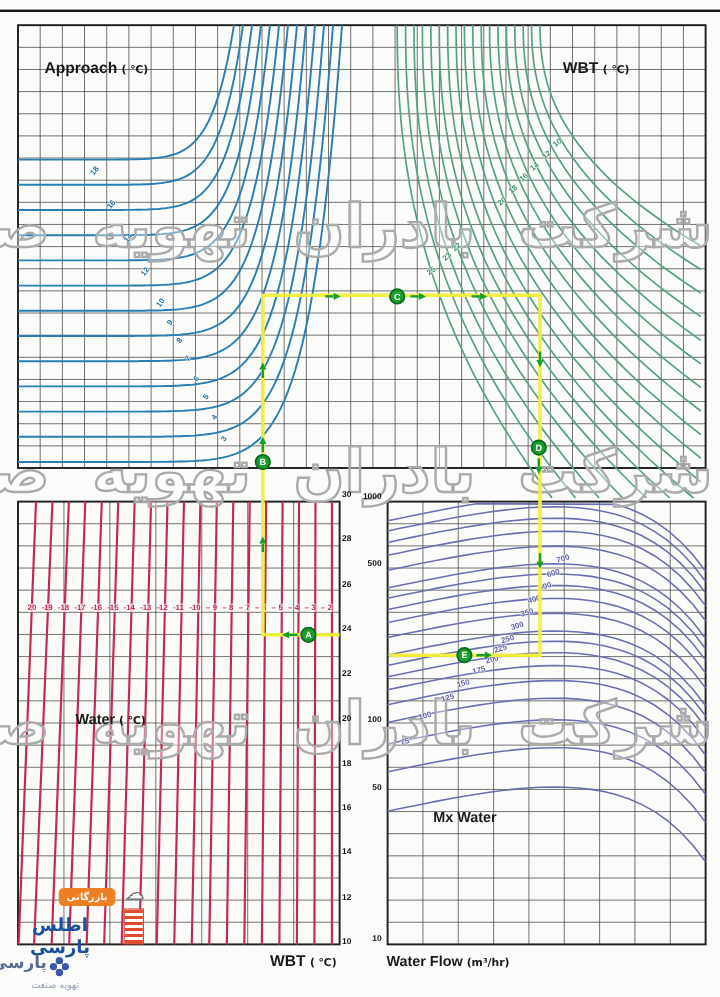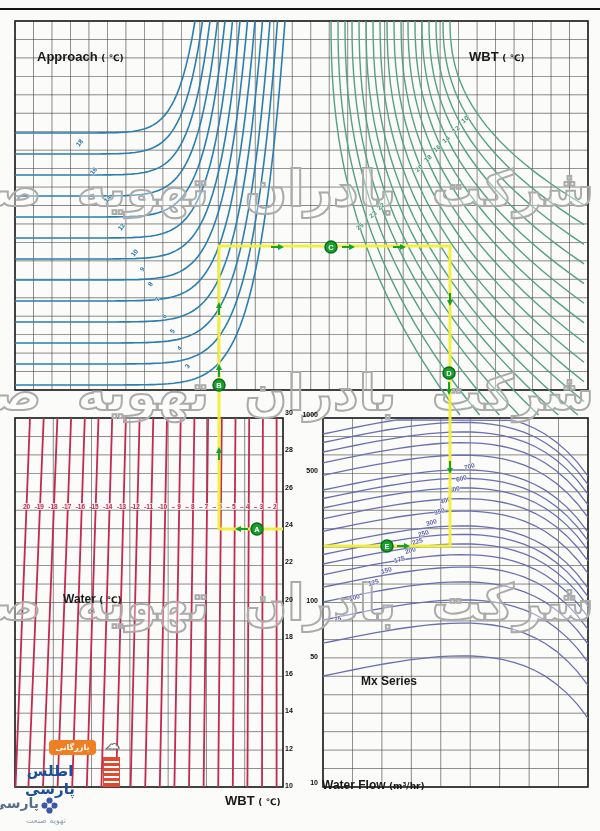--- a/index.html
+++ b/index.html
@@ -402,26 +402,26 @@
     <span class="unit">( ℃)</span>
   </div>
   <div class="abs title" style="left:469px;top:49px">
     <span>WBT</span>
     <span class="unit">( ℃)</span>
   </div>
   <div class="abs title small" style="left:63px;top:592px">
     <span>Water</span>
     <span class="unit">( ℃)</span>
   </div>
-  <div class="abs title small" style="left:361px;top:674px">Mx Series</div>
+  <div class="abs title small" style="left:361px;top:674px">Mx Water</div>
   <div class="abs title" style="left:225px;top:793px">
     <span>WBT</span>
     <span class="unit">( ℃)</span>
   </div>
-  <div class="abs title small" style="left:322px;top:778px">
+  <div class="abs title small" style="left:322px;top:794px">
     <span>Water Flow</span>
     <span class="unit">(m³/hr)</span>
   </div>
 
   <div id="atlas-logo">
     <span class="cloud">☁</span>
     <div class="badge">بازرگانی</div>
     <div class="radiator"></div>
     <div class="atlas-name">اطلس پارسی</div>
   </div>

